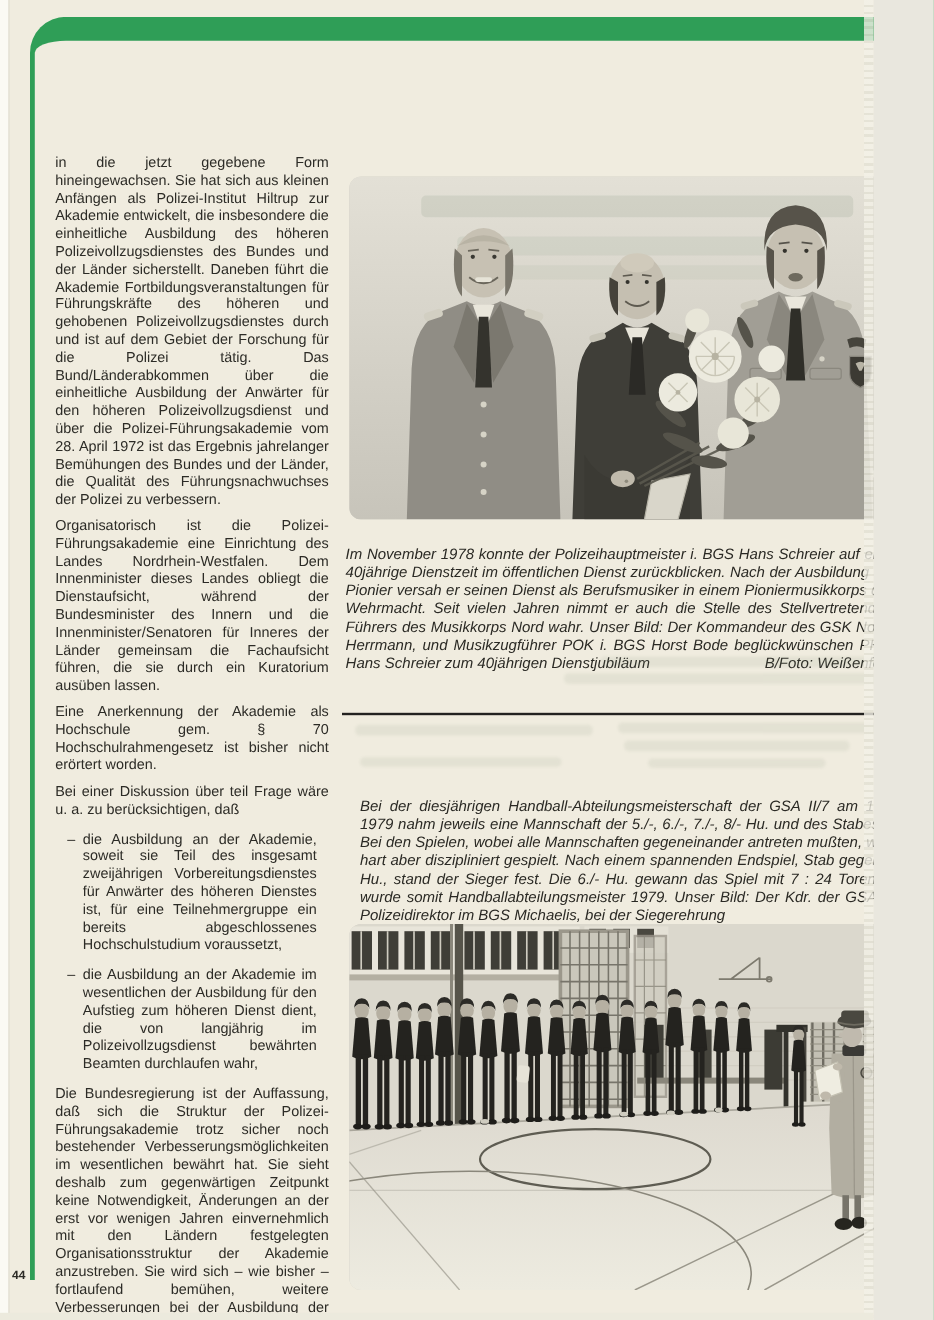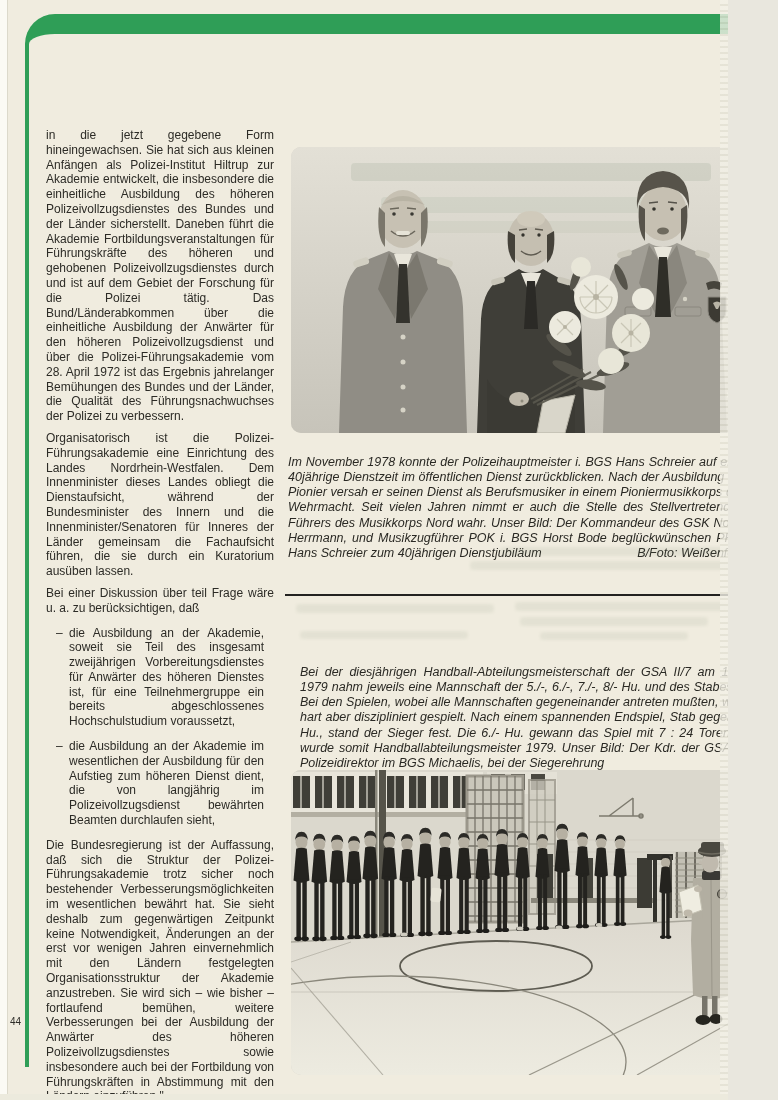--- a/index.html
+++ b/index.html
@@ -30,21 +30,21 @@
   .article {
     position:absolute; left:46px; top:128px; width:228px;
     font-size:12px; line-height:14.8px; text-align:justify;
     hyphens:auto; -webkit-hyphens:auto;
   }
   .article p { margin:0 0 7px 0; }
   .article ul { margin:0 0 7px 0; padding:0; list-style:none; }
   .article li { position:relative; padding-left:13px; margin:10px; }
   .article li::before { content:"–"; position:absolute; left:0; top:0; }
 
-  .page-number { position:absolute; left:10px; top:1016px; font-size:10px; font-weight:normal;text-align:center; }
+  .page-number { position:absolute; left:10px; top:1058px; font-size:10px; font-weight:bold;text-align:center; }
 
   
   .photo { position:absolute; border-radius:10px; overflow:hidden; background:#d6d3c9; }
   .photo-top    { left:291px; top:147px; width:451px; height:286px; }
   .photo-bottom { left:291px; top:770px; width:451px; height:305px; }
   .photo svg { display:block; }
 
   .caption {
     position:absolute; font-size:12.5px; line-height:15.3px;
     font-style:italic; text-align:justify; color:#2a2924;
@@ -68,24 +68,25 @@
 </head>
 <body>
 
 <div class="page">
 
   <div class="frame"></div>
 
   <div class="article">
     <p>in die jetzt gegebene Form hineingewachsen. Sie hat sich aus kleinen Anfängen als Polizei-Institut Hiltrup zur Akademie entwickelt, die insbesondere die einheitliche Ausbildung des höheren Polizeivollzugsdienstes des Bundes und der Länder sicherstellt. Daneben führt die Akademie Fortbildungsveranstaltungen für Führungskräfte des höheren und gehobenen Polizeivollzugsdienstes durch und ist auf dem Gebiet der Forschung für die Polizei tätig. Das Bund/Länderabkommen über die einheitliche Ausbildung der Anwärter für den höheren Polizeivollzugsdienst und über die Polizei-Führungsakademie vom 28. April 1972 ist das Ergebnis jahrelanger Bemühungen des Bundes und der Länder, die Qualität des Führungsnachwuchses der Polizei zu verbessern.</p>
     <p>Organisatorisch ist die Polizei-Führungsakademie eine Einrichtung des Landes Nordrhein-Westfalen. Dem Innenminister dieses Landes obliegt die Dienstaufsicht, während der Bundesminister des Innern und die Innenminister/Senatoren für Inneres der Länder gemeinsam die Fachaufsicht führen, die sie durch ein Kuratorium ausüben lassen.</p>
+    <p>Eine Anerkennung der Akademie als Hochschule gem. § 70 Hochschulrahmengesetz ist bisher nicht erörtert worden.</p>
     <p>Bei einer Diskussion über teil Frage wäre u. a. zu berücksichtigen, daß</p>
     <ul>
       <li>die Ausbildung an der Akademie, soweit sie Teil des insgesamt zweijährigen Vorbereitungsdienstes für Anwärter des höheren Dienstes ist, für eine Teilnehmergruppe ein bereits abgeschlossenes Hochschulstudium voraussetzt,</li>
-      <li>die Ausbildung an der Akademie im wesentlichen der Ausbildung für den Aufstieg zum höheren Dienst dient, die von langjährig im Polizeivollzugsdienst bewährten Beamten durchlaufen sieht,</li>
+      <li>die Ausbildung an der Akademie im wesentlichen der Ausbildung für den Aufstieg zum höheren Dienst dient, die von langjährig im Polizeivollzugsdienst bewährten Beamten durchlaufen wahr,</li>
     </ul>
     <p>Die Bundesregierung ist der Auffassung, daß sich die Struktur der Polizei-Führungsakademie trotz sicher noch bestehender Verbesserungsmöglichkeiten im wesentlichen bewährt hat. Sie sieht deshalb zum gegenwärtigen Zeitpunkt keine Notwendigkeit, Änderungen an der erst vor wenigen Jahren einvernehmlich mit den Ländern festgelegten Organisationsstruktur der Akademie anzustreben. Sie wird sich – wie bisher – fortlaufend bemühen, weitere Verbesserungen bei der Ausbildung der Anwärter des höheren Polizeivollzugsdienstes sowie insbesondere auch bei der Fortbildung von Führungskräften in Abstimmung mit den Ländern einzuführen."</p>
   </div>
 
   <div class="page-number">44</div>
 
   <div class="photo photo-top">
     <svg width="451" height="286" viewBox="0 0 451 286">
       <defs>
         <linearGradient id="bg1" x1="0" y1="0" x2="0" y2="1">

